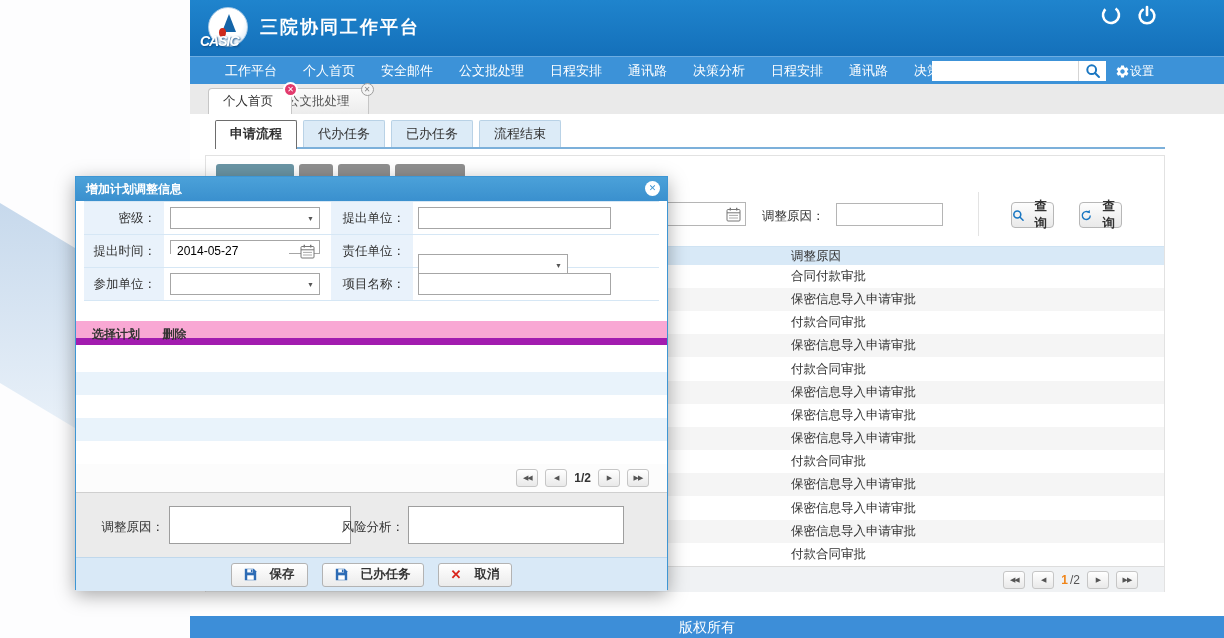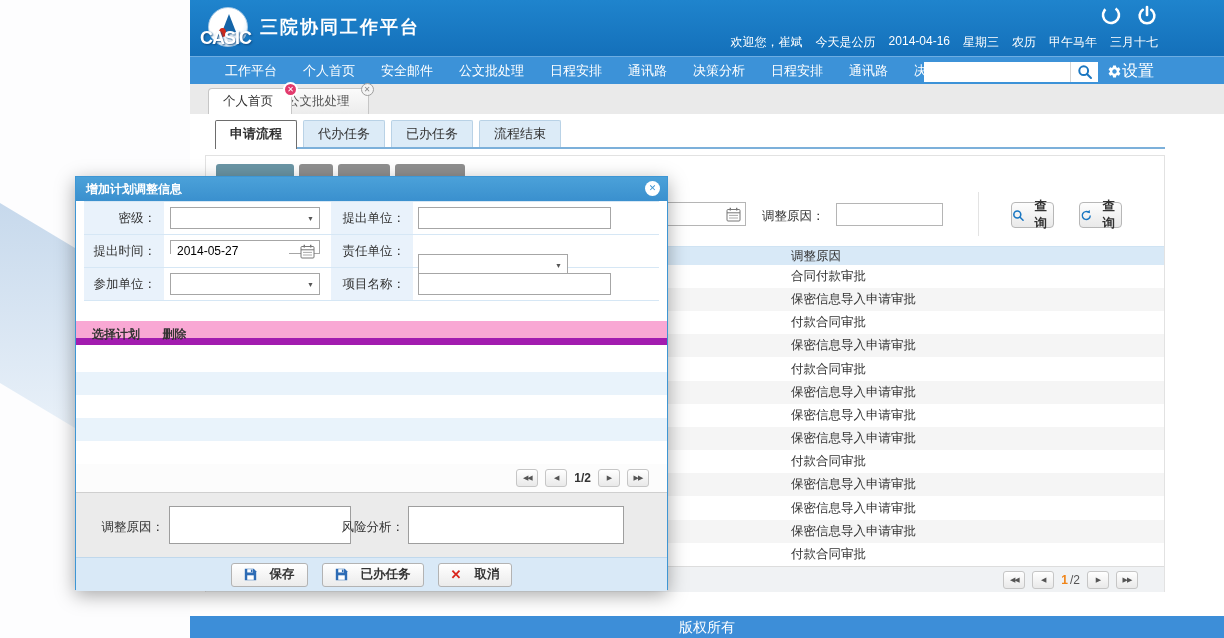--- a/index.html
+++ b/index.html
@@ -18,39 +18,39 @@
 
   
   .header { position:absolute; top:0; left:0; right:0; height:56px;
     background:linear-gradient(#1f84cd,#1470ba); }
   .logo { position:absolute; left:12px; top:7px; width:52px; height:42px; }
   .logo-circle { position:absolute; left:6px; top:0; width:40px; height:40px; border-radius:50%;
     background:radial-gradient(circle at 38% 32%, #ffffff 58%, #c8ddf0); border:1px solid #a9cbe6; overflow:hidden; }
   .logo-sail { position:absolute; left:13px; top:6px; width:0; height:0;
     border-left:7px solid transparent; border-right:7px solid transparent; border-bottom:18px solid #1465a8; }
   .logo-dot { position:absolute; left:10px; top:20px; width:7px; height:9px; border-radius:50%; background:#cf2a1b; }
-  .logo-text { position:absolute; left:-2px; bottom:0; font-weight:bold; color:#fff;
-    font-size:18px; letter-spacing:-1px; text-shadow:1px 1px 2px #0d4b84; }
+  .logo-text { position:absolute; left:-2px; bottom:0; font-style:italic; font-weight:bold; color:#fff;
+    font-size:14px; letter-spacing:-1px; text-shadow:1px 1px 2px #0d4b84; }
   .header-title { position:absolute; left:70px; top:15px; font-size:18px; font-weight:bold; color:#fff; letter-spacing:2px; }
   .hdr-icons { position:absolute; right:66px; top:4px; display:flex; gap:14px; }
   .hdr-icons svg { cursor:pointer; }
   .welcome { position:absolute; right:66px; top:34px; color:#fff; font-size:12px; display:flex; gap:13px; white-space:nowrap; }
 
   
   .nav { position:absolute; top:56px; left:0; right:0; height:28px; background:#3c92d8;
     border-top:1px solid rgba(255,255,255,.25); display:flex; align-items:center; padding-left:22px; }
   .nav-item { color:#fff; font-size:13px; padding:0 13px; line-height:27px; cursor:pointer; }
   .nav-more { width:18px; height:18px; background:#2577b9; color:#fff; text-align:center; line-height:16px;
     border-radius:2px; font-size:13px; font-weight:bold; margin-left:2px; cursor:pointer; }
   .nav-right { position:absolute; right:70px; top:4px; display:flex; align-items:center; gap:9px; }
   .search-wrap { display:flex; background:#fff; height:20px; }
   .nav-search { width:146px; height:20px; border:none; outline:none; padding:0 6px; font-size:12px; }
   .nav-search-btn { width:28px; height:20px; background:#fff; border:none; border-left:1px solid #d5d5d5;
     display:flex; align-items:center; justify-content:center; cursor:pointer; }
-  .settings-group { display:flex; align-items:center; color:#fff; font-size:16px; cursor:pointer; }
+  .settings-group { display:flex; align-items:center; color:#fff; font-size:12px; cursor:pointer; }
 
   
   .tabstrip { position:absolute; top:84px; left:0; right:0; height:30px; background:#eaeaea; }
   .tab { position:absolute; bottom:0; height:26px; line-height:25px; padding:0 18px 0 14px; font-size:12.5px;
     border:1px solid #c6c6c6; border-bottom:none; border-radius:4px 4px 0 0; cursor:pointer; }
   .tab-active { left:18px; background:#fff; color:#333; z-index:2; }
   .tab-idle { left:82px; background:linear-gradient(#fbfbfb,#ececec); color:#555; }
   .badge-red { position:absolute; top:-7px; right:-7px; width:15px; height:15px; border-radius:50%;
     background:#e23a6d; border:2px solid #fff; color:#fff; font-size:8px; line-height:11px; text-align:center; font-weight:bold; cursor:pointer; }
   .badge-gray { position:absolute; top:-6px; right:-6px; width:13px; height:13px; border-radius:50%;
@@ -158,29 +158,20 @@
       <div class="header-title">三院协同工作平台</div>
       <div class="hdr-icons">
         <svg width="22" height="22" viewBox="0 0 22 22">
           <circle cx="11" cy="11" r="8" fill="none" stroke="#fff" stroke-width="2.6" stroke-dasharray="39 12" transform="rotate(-55 11 11)"></circle>
         </svg>
         <svg width="22" height="22" viewBox="0 0 22 22">
           <path d="M11 3v8" stroke="#fff" stroke-width="2.6" stroke-linecap="round" fill="none"></path>
           <path d="M6.8 5.8 A7.4 7.4 0 1 0 15.2 5.8" stroke="#fff" stroke-width="2.6" stroke-linecap="round" fill="none"></path>
         </svg>
       </div>
-      <div class="welcome">
-        <span>欢迎您，崔斌</span>
-        <span>今天是公历</span>
-        <span>2014-04-16</span>
-        <span>星期三</span>
-        <span>农历</span>
-        <span>甲午马年</span>
-        <span>三月十七</span>
-      </div>
     </div>
 
     <div class="nav">
       <div class="nav-item">工作平台</div>
       <div class="nav-item">个人首页</div>
       <div class="nav-item">安全邮件</div>
       <div class="nav-item">公文批处理</div>
       <div class="nav-item">日程安排</div>
       <div class="nav-item">通讯路</div>
       <div class="nav-item">决策分析</div>

